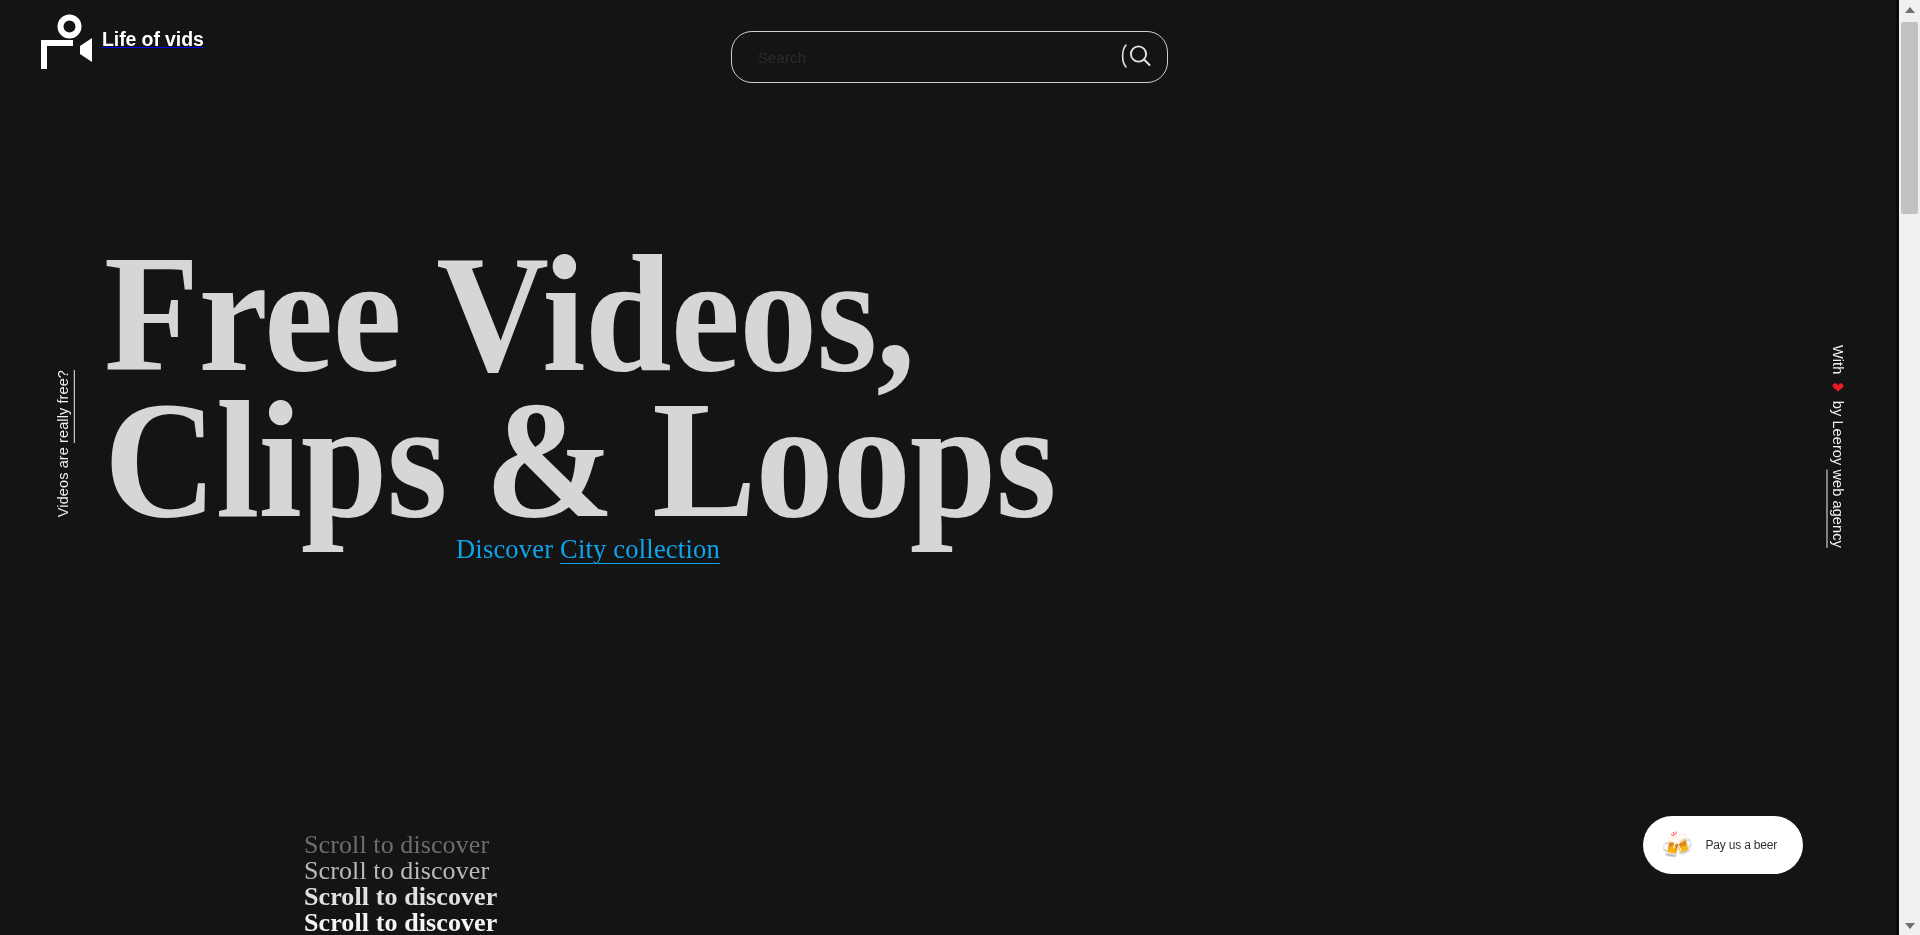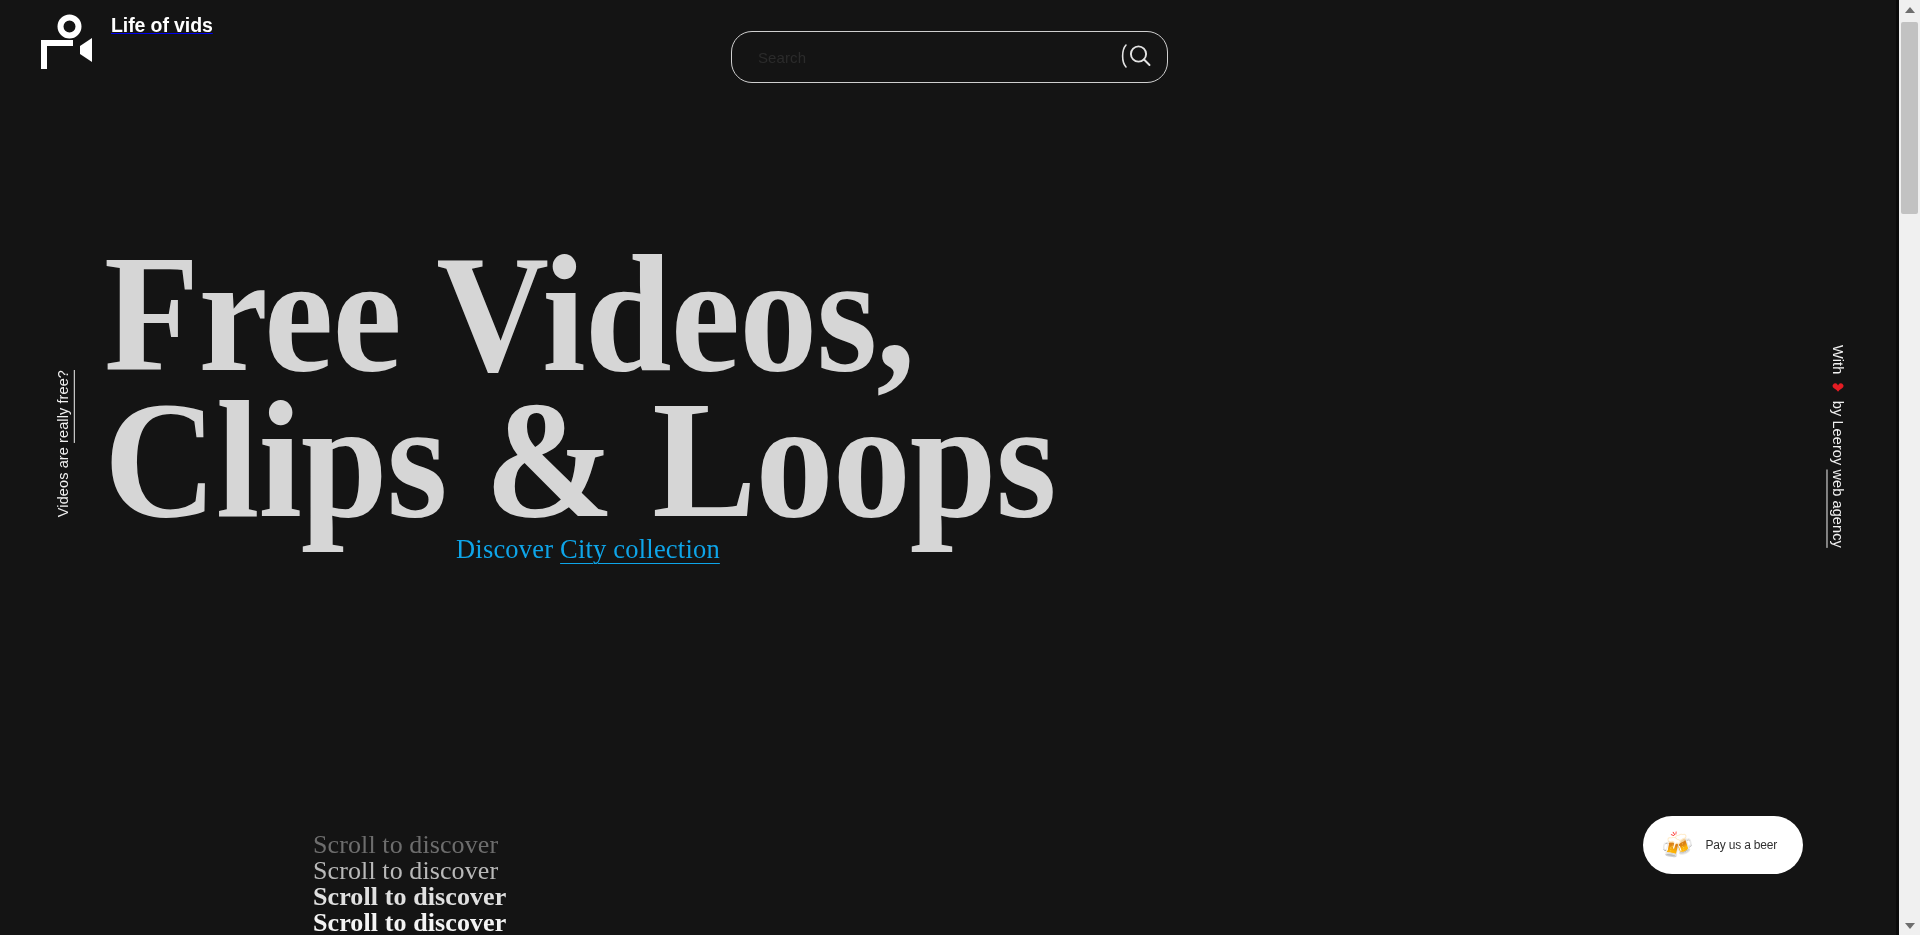--- a/index.html
+++ b/index.html
@@ -37,22 +37,22 @@
     display: flex;
     align-items: center;
     z-index: 40;
   }
 
   .brand {
     position: absolute;
     left: 40px;
     top: 14px;
     display: flex;
-    align-items: flex-start;
-    gap: 13px;
+    align-items: center;
+    gap: 4px;
   }
 
   .logo-mark {
     width: 58px;
     height: 56px;
     display: block;
   }
 
   .brand-name {
     font-size: 19.5px;
@@ -245,21 +245,21 @@
   }
   .discover .link {
     text-decoration: underline;
     text-underline-offset: 5px;
     text-decoration-thickness: 1px;
   }
 
   
   .scroll-stack {
     position: absolute;
-    left: 313px;
+    left: 304px;
     top: 832px;
     font-family: "Liberation Serif", serif;
     font-size: 26px;
     line-height: 1.0;
     letter-spacing: 0.1px;
     white-space: nowrap;
   }
   .scroll-stack div { display: block; padding: 0; }
   .scroll-stack .s1 { color: #6d6d6d; font-weight: 400; }
   .scroll-stack .s2 { color: #b9b9b9; font-weight: 400; }

